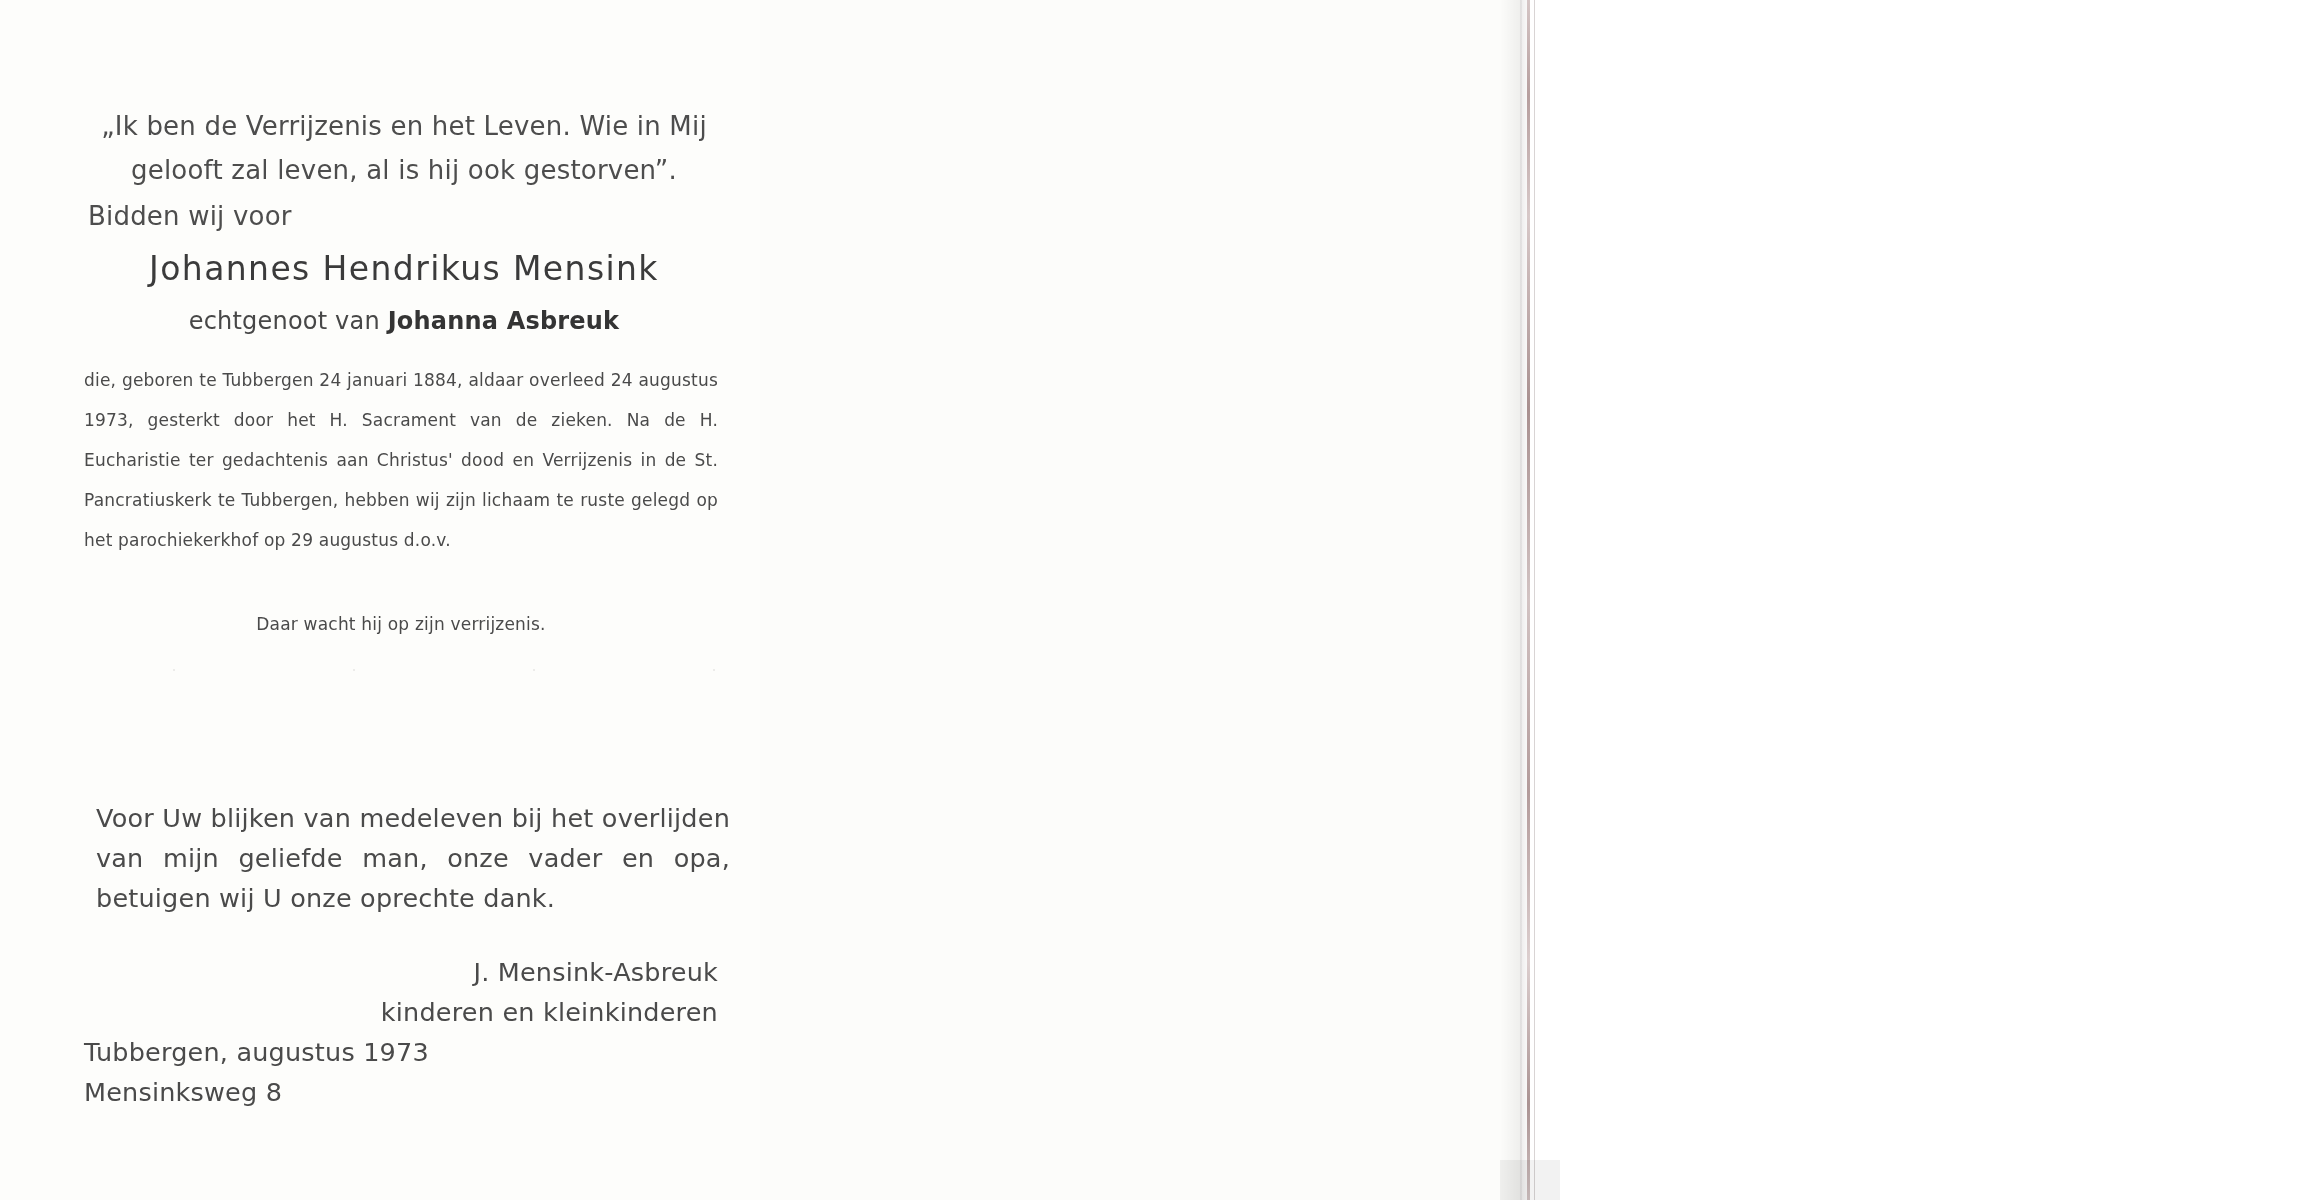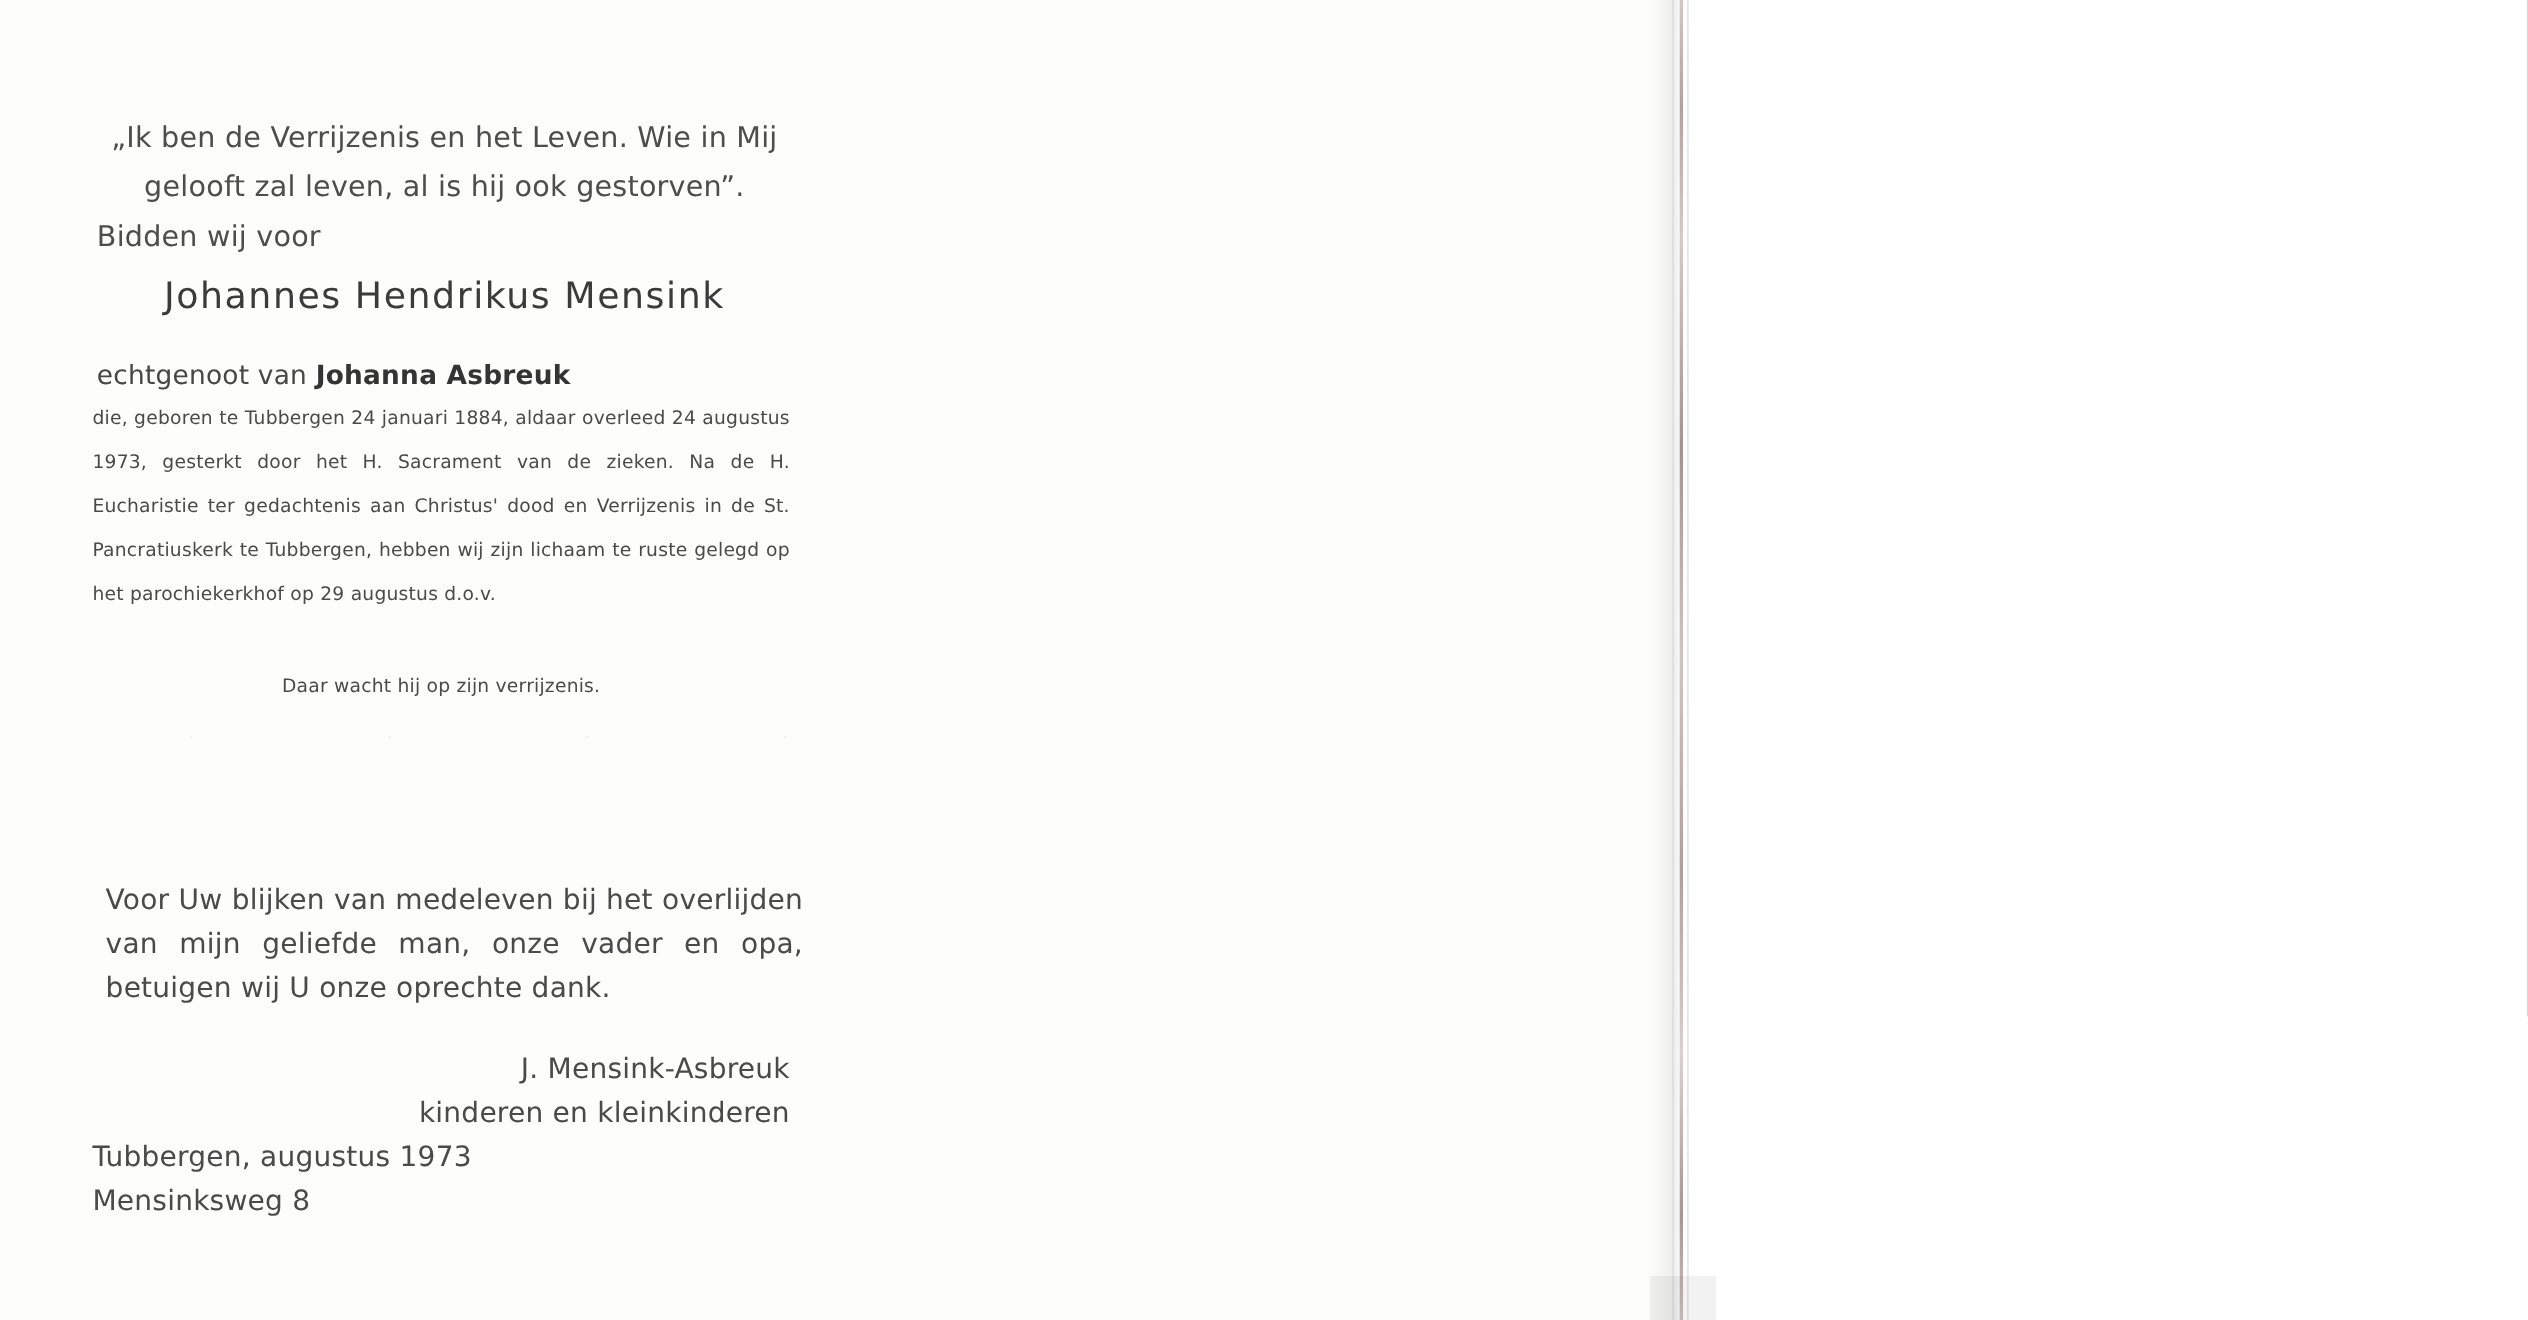--- a/index.html
+++ b/index.html
@@ -14,21 +14,21 @@
     color: #3a3a3a;
     overflow: hidden;
     position: relative;
   }
   .card {
     position: absolute;
     left: 0;
     top: 0;
     width: 2298px;
     height: 924px;
-    background: #be185d;
+    background: #bef264;
   }
   
   .panel-left {
     position: absolute;
     left: 0px;
     top: 0px;
     width: 760px;
     height: 1200px;
     background: #fdfdfb;
   }
@@ -127,25 +127,25 @@
     width: 672px;
     font-size: 33px;
     line-height: 42px;
     text-align: center;
     font-weight: normal;
     color: #3b3b3b;
     letter-spacing: 1.4px;
   }
   .l-spouse {
     left: 88px;
-    top: 324px;
+    top: 304px;
     width: 632px;
     font-size: 24px;
     line-height: 34px;
-    text-align: left;
+    text-align: center;
     color: #474747;
   }
   .l-spouse b { font-weight: bold; color: #343434; }
   .l-body {
     left: 84px;
     top: 360px;
     width: 634px;
     font-size: 17px;
     line-height: 40px;
     text-align: justify;

